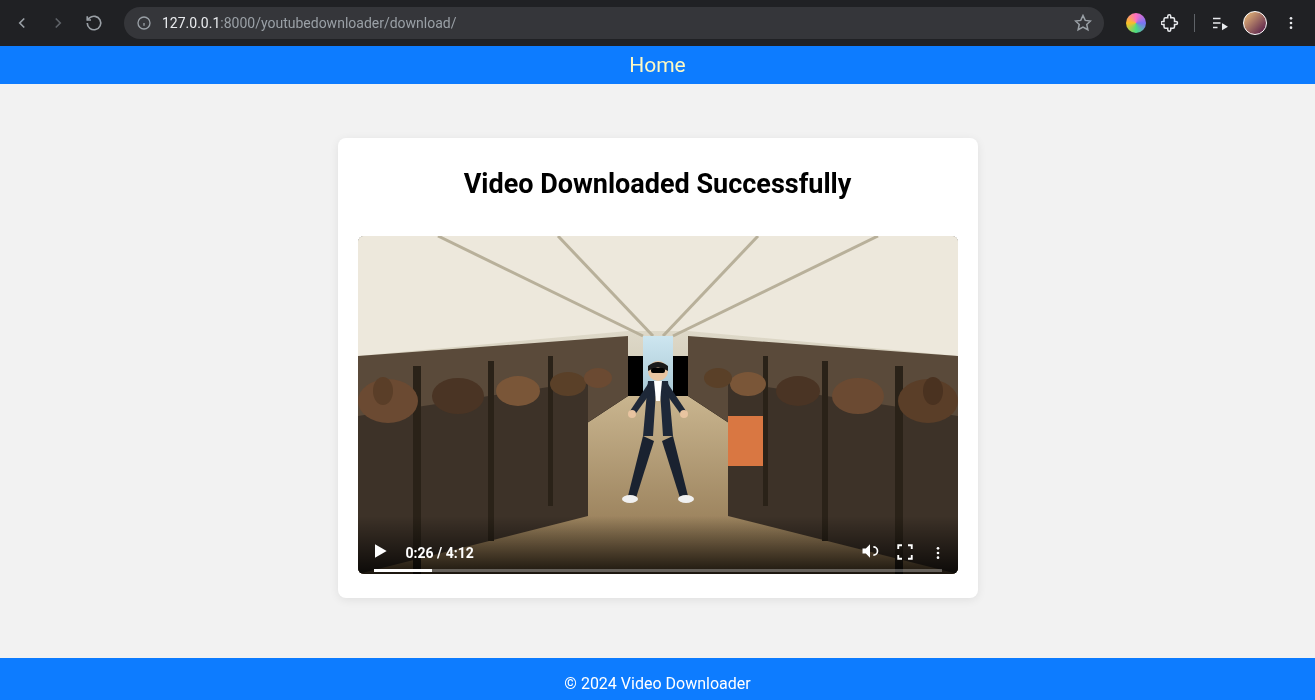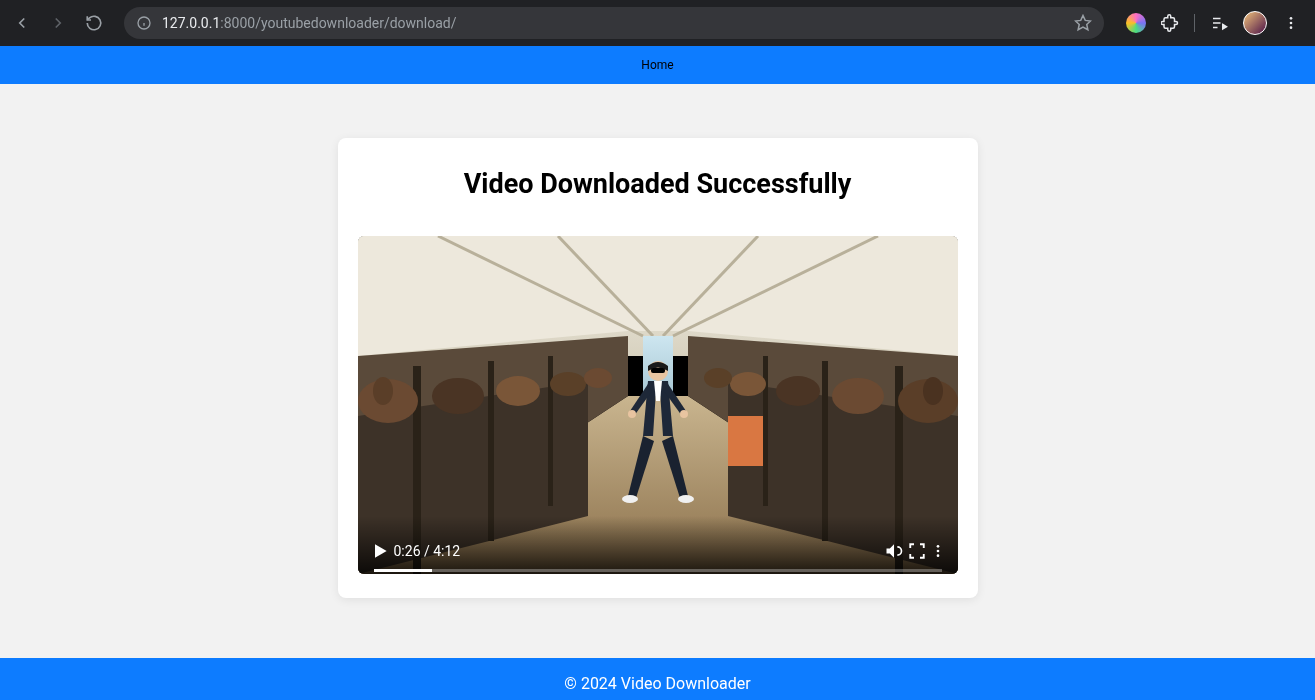--- a/index.html
+++ b/index.html
@@ -93,23 +93,23 @@
 
     
     .page-nav {
       background: #0d7cff;
       height: 38px;
       display: flex;
       align-items: center;
       justify-content: center;
     }
     .page-nav a {
-      color: #000000;
+      color: #fef9c3;
       text-decoration: none;
-      font-size: 12px;
+      font-size: 21px;
     }
 
     
     .content {
       min-height: calc(700px - 46px - 38px - 42px);
       display: flex;
       align-items: flex-start;
       justify-content: center;
       padding-top: 54px;
     }
@@ -149,23 +149,24 @@
       left: 0;
       right: 0;
       height: 58px;
       background: linear-gradient(to top, rgba(0,0,0,0.8), rgba(0,0,0,0));
       display: flex;
       flex-direction: column;
       justify-content: flex-end;
     }
     .controls-row {
       display: flex;
-      align-items: center;
+      align-items: flex-end;
       padding: 0 12px 8px;
-      gap: 4px;
+      gap: 16px;
+      font-weight: bold;
     }
     .ctrl-btn {
       color: #fff;
       display: flex;
       align-items: center;
       justify-content: center;
       cursor: pointer;
     }
     .time-display {
       color: #fff;

